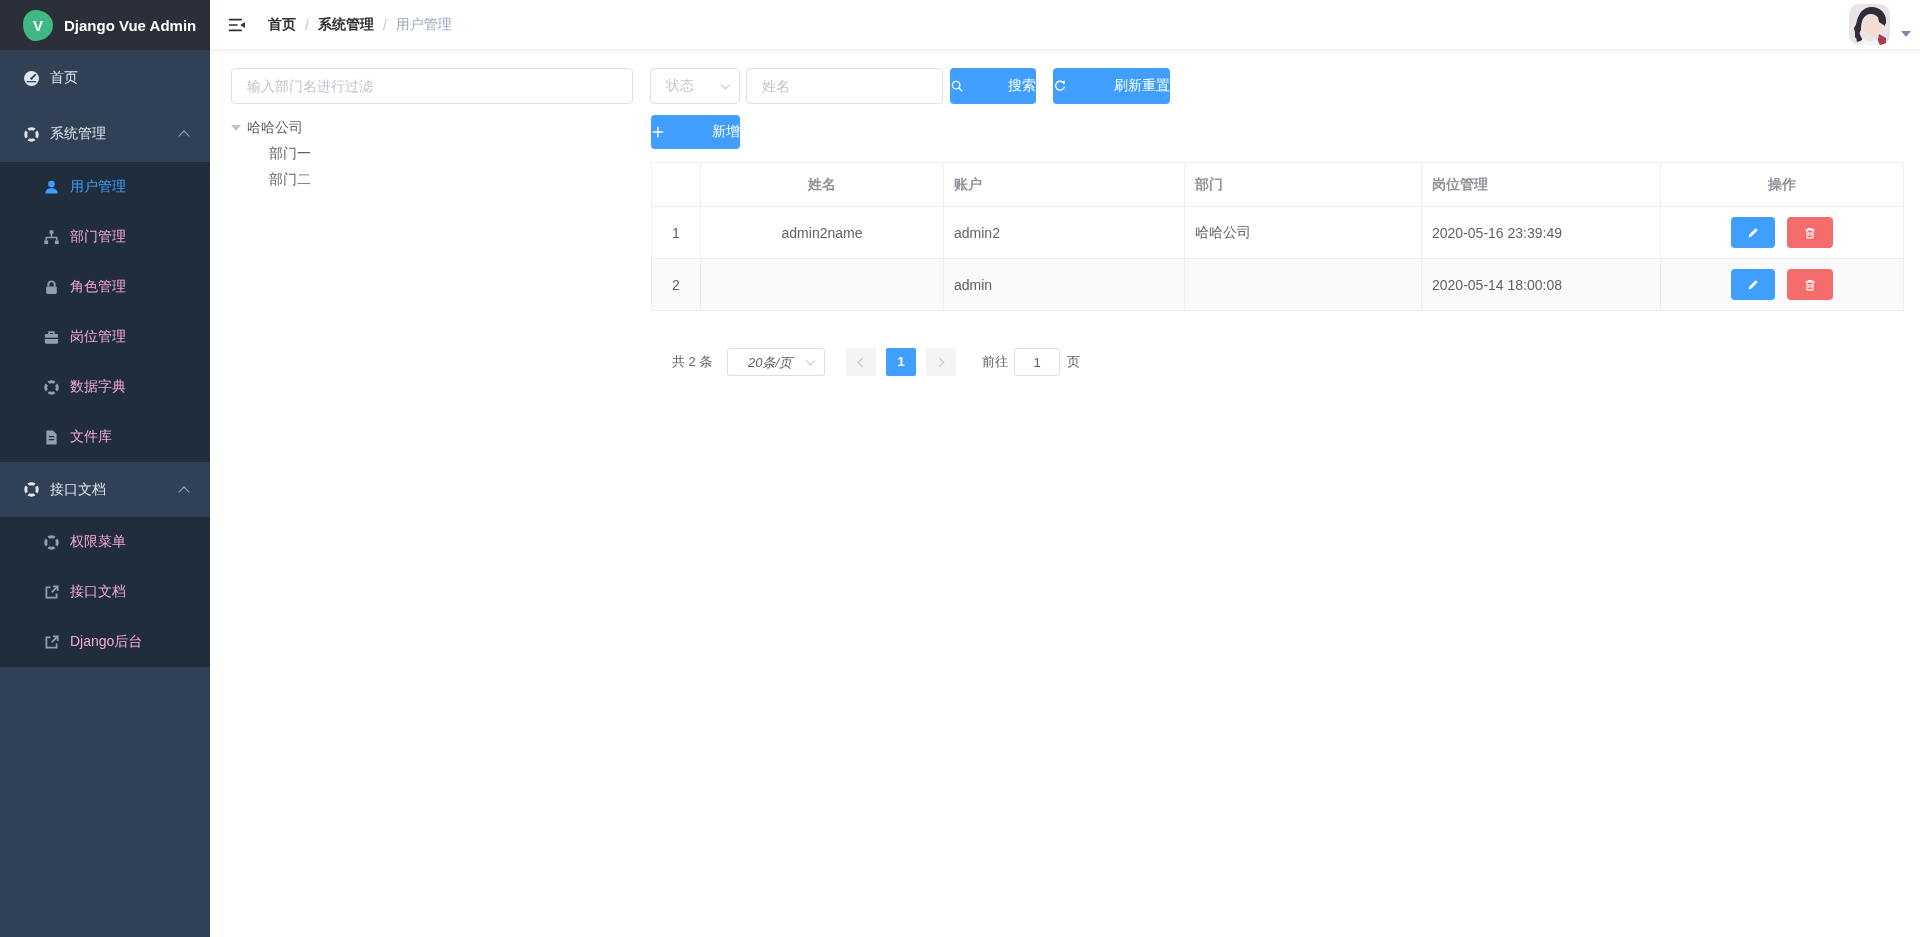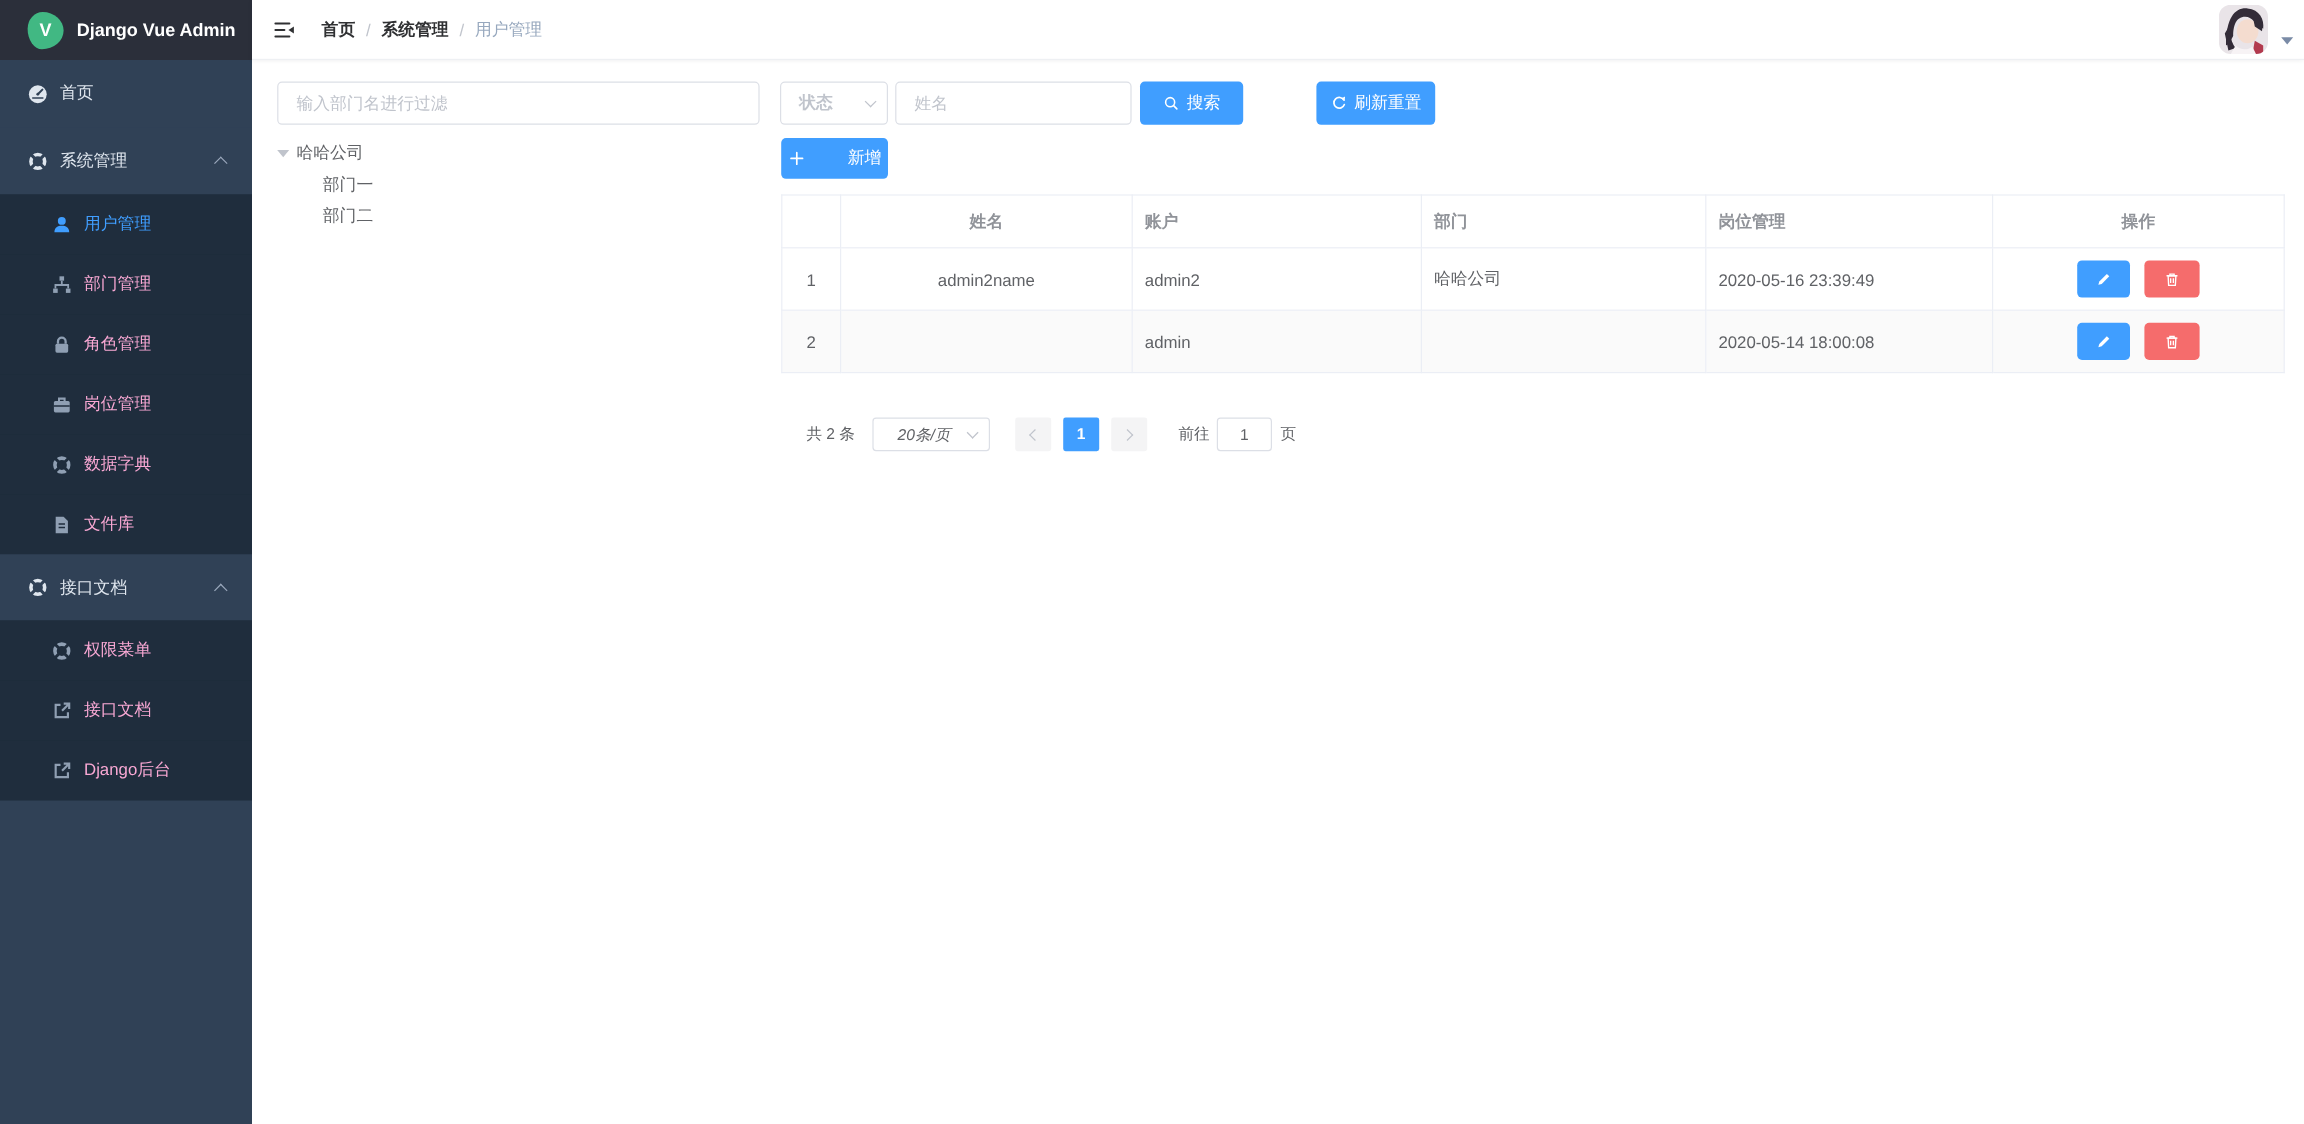--- a/index.html
+++ b/index.html
@@ -38,21 +38,21 @@
   .bc-current { color:#97a8be; }
   .avatar-wrap { position:absolute; left:1639px; top:4px; width:41px; height:41px; border-radius:10px; overflow:hidden; cursor:pointer; }
   .avatar-caret { position:absolute; left:1691px; top:31px; width:0; height:0; border-left:5px solid transparent; border-right:5px solid transparent; border-top:6px solid #7a8ba6; cursor:pointer; }
 
   
   .el-input { position:absolute; height:36px; border:1px solid #dcdfe6; border-radius:4px; background:#fff; display:flex; align-items:center; padding:0 15px; }
   .el-input input { border:none; outline:none; width:100%; font-size:14px; color:#606266; font-family:inherit; background:transparent; }
   .el-input input::placeholder { color:#c0c4cc; }
   .el-select .sel-placeholder { color:#c0c4cc; font-size:14px; }
   .sel-chev { position:absolute; right:10px; top:50%; width:7px; height:7px; border-right:1.4px solid #c0c4cc; border-bottom:1.4px solid #c0c4cc; transform:translateY(-70%) rotate(45deg); }
-  .btn { position:absolute; border:none; border-radius:4px; color:#fff; font-size:14px; font-family:inherit; display:flex; align-items:center; justify-content:center; cursor:pointer; gap:6px; }
+  .btn { position:absolute; border:none; border-radius:4px; color:#fff; font-size:14px; font-family:inherit; display:flex; align-items:center; justify-content:space-between; cursor:pointer; gap:6px; }
   .btn-primary { background:#409eff; }
   .btn svg { width:14px; height:14px; }
 
   
   .tree-node { position:absolute; height:26px; display:flex; align-items:center; cursor:pointer; color:#606266; }
   .tree-caret { width:0; height:0; border-left:5px solid transparent; border-right:5px solid transparent; border-top:6px solid #c0c4cc; margin-right:6px; }
 
   
   .user-table { position:absolute; left:651px; top:162px; width:1252px; border-collapse:collapse; table-layout:fixed; font-size:14px; }
   .user-table th, .user-table td { border:1px solid #ebeef5; padding:0 10px; overflow:hidden; white-space:nowrap; }
@@ -254,35 +254,35 @@
     <i class="tree-caret"></i>
     <span>哈哈公司</span>
   </div>
   <div class="tree-node" style="left:269px; top:141px;">
     <span>部门一</span>
   </div>
   <div class="tree-node" style="left:269px; top:167px;">
     <span>部门二</span>
   </div>
 
-  <div class="el-input el-select" style="left:650px; top:68px; width:90px;font-weight:bold;">
+  <div class="el-input el-select" style="left:650px; top:68px; width:90px;">
     <span class="sel-placeholder">状态</span>
     <i class="sel-chev"></i>
   </div>
   <div class="el-input" style="left:746px; top:68px; width:197px;">
     <input type="text" placeholder="姓名" style="">
   </div>
   <button class="btn btn-primary" style="left:950px; top:68px; width:86px; height:36px;">
     <svg viewBox="0 0 16 16">
         <circle cx="7" cy="7" r="4.3" fill="none" stroke="#fff" stroke-width="1.5"></circle>
         <path d="M10.3 10.3 L13.4 13.4" stroke="#fff" stroke-width="1.5" stroke-linecap="round"></path>
       </svg>
     <span>搜索</span>
   </button>
-  <button class="btn btn-primary" style="left:1053px; top:68px; width:99px; height:36px;margin-left:44px;">
+  <button class="btn btn-primary" style="left:1053px; top:68px; width:117px; height:36px;">
     <svg viewBox="0 0 16 16">
         <path d="M12.9 9.3 a5.1 5.1 0 1 1 -0.4 -4.2" fill="none" stroke="#fff" stroke-width="1.6" stroke-linecap="round"></path>
         <path d="M13.6 1.6 l-0.4 4.1 -3.5 -2.2 z" fill="#fff"></path>
       </svg>
     <span>刷新重置</span>
   </button>
   <button class="btn btn-primary" style="left:651px; top:115px; width:89px; height:34px;gap:36px;">
     <svg viewBox="0 0 16 16">
         <path d="M8 2.5 V13.5 M2.5 8 H13.5" stroke="#fff" stroke-width="1.6" stroke-linecap="round"></path>
       </svg>

